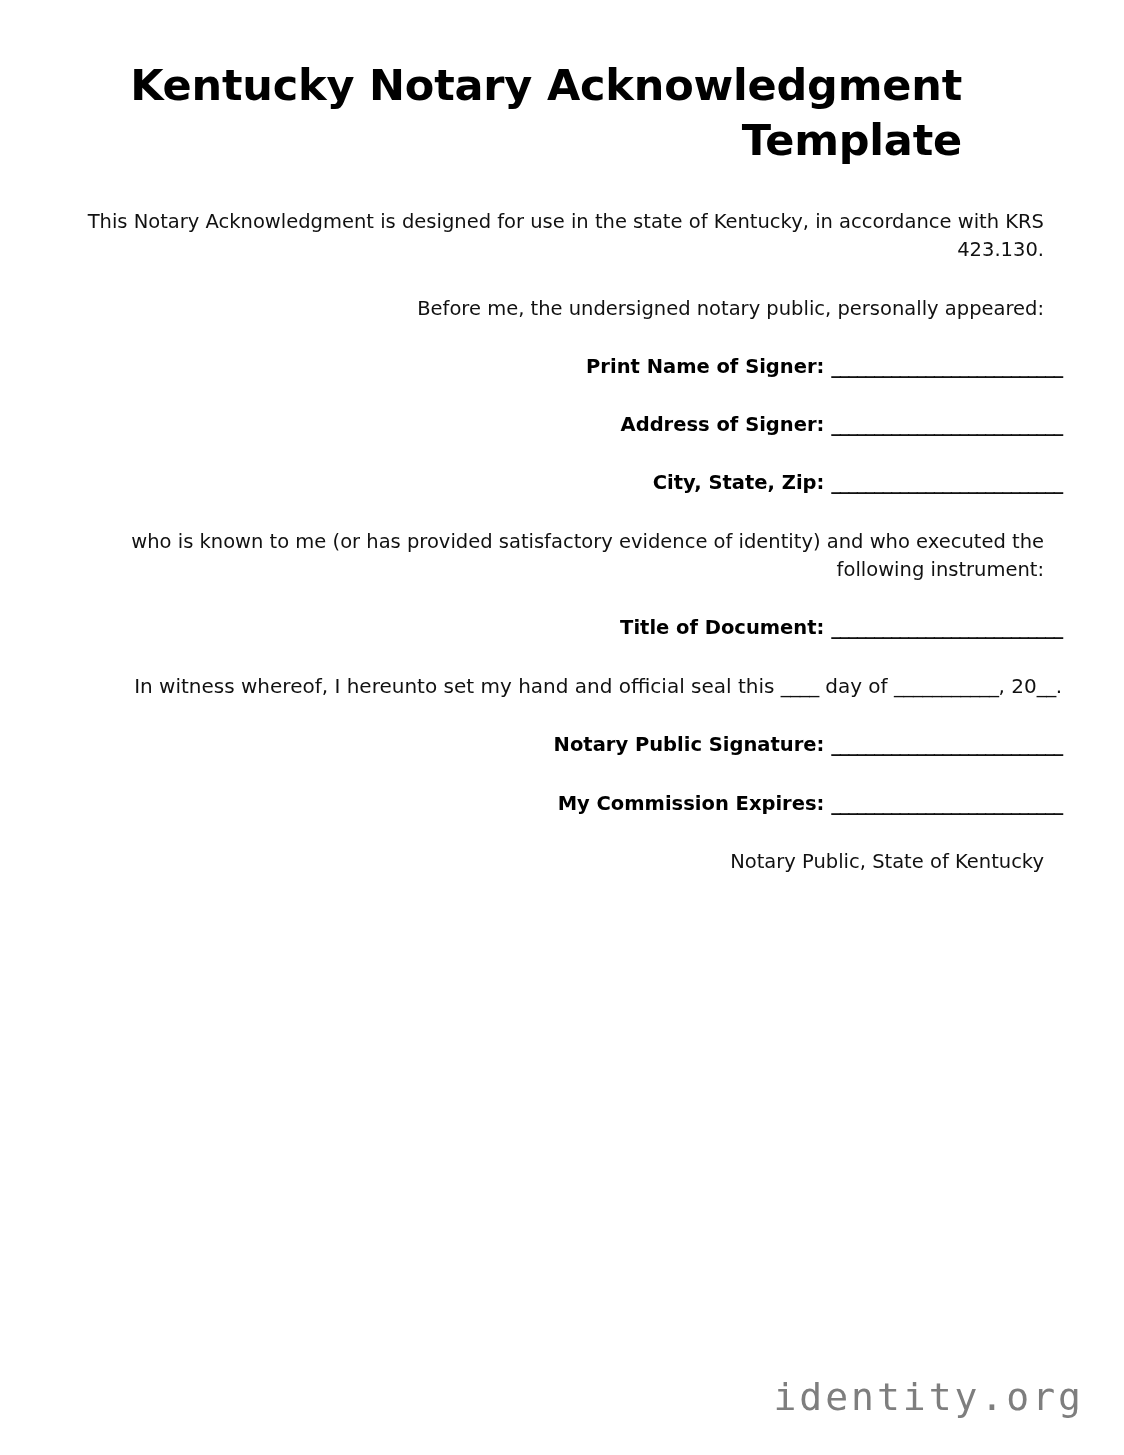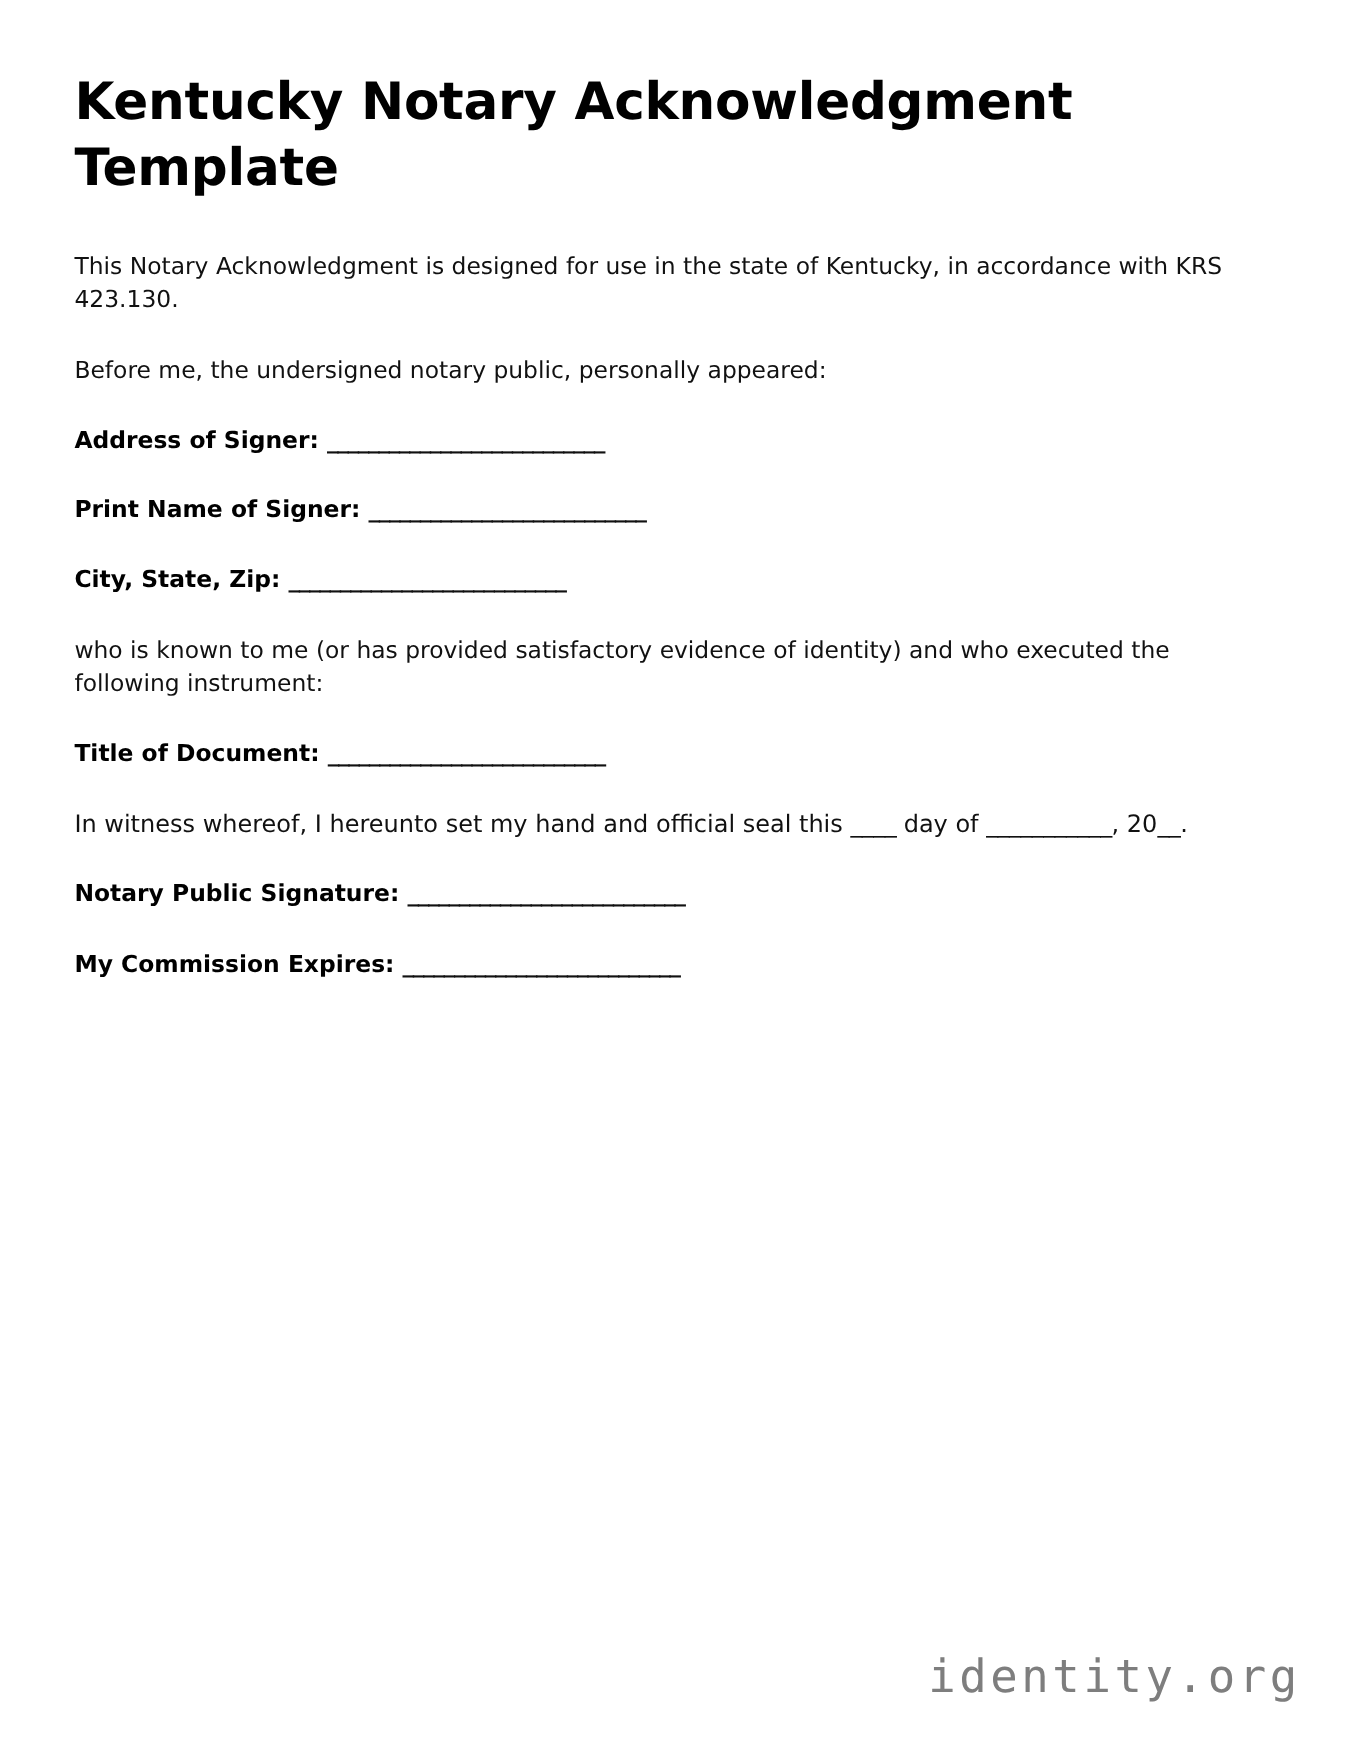--- a/index.html
+++ b/index.html
@@ -16,20 +16,21 @@
     overflow: hidden;
   }
   .page {
     position: absolute;
     left: 0; top: 0;
     width: 1124px;
     height: 1455px;
     background: #ffffff;
     box-sizing: border-box;
     padding: 58px 62px 0 62px;
+    text-align: right;
   }
   .doc-title {
     font-size: 43px;
     font-weight: bold;
     line-height: 1.28;
     letter-spacing: -0.2px;
     margin: 0 0 40px 0;
     max-width: 900px;
     color: #000;
   }
@@ -84,32 +85,33 @@
 <div class="page">
 
   <h1 class="doc-title">Kentucky Notary Acknowledgment Template</h1>
 
   <p class="para">This Notary Acknowledgment is designed for use in the state of Kentucky, in accordance with KRS 423.130.</p>
 
 
 
   <p class="para">Before me, the undersigned notary public, personally appeared:</p>
 
+  <p class="field-row"><span class="field-label">Print Name of Signer: </span><span class="blank-bold">___________________________</span></p>
+
   <p class="field-row"><span class="field-label">Address of Signer: </span><span class="blank-bold">___________________________</span></p>
-
-  <p class="field-row"><span class="field-label">Print Name of Signer: </span><span class="blank-bold">___________________________</span></p>
 
   <p class="field-row"><span class="field-label">City, State, Zip: </span><span class="blank-bold">___________________________</span></p>
 
   <p class="para">who is known to me (or has provided satisfactory evidence of identity) and who executed the following instrument:</p>
 
   <p class="field-row"><span class="field-label">Title of Document: </span><span class="blank-bold">___________________________</span></p>
 
   <p class="closing"><span>In witness whereof, I hereunto set my hand and official seal this </span><span class="blank">____</span><span> day of </span><span class="blank">___________</span><span>, 20</span><span class="blank">__</span><span>.</span></p>
 
   <p class="field-row"><span class="field-label">Notary Public Signature: </span><span class="blank-bold">___________________________</span></p>
 
   <p class="field-row"><span class="field-label">My Commission Expires: </span><span class="blank-bold">___________________________</span></p>
 
+  <p class="para">Notary Public, State of Kentucky</p>
 
 </div>
 
 <div class="watermark">identity.org</div>
 
 </body></html>

